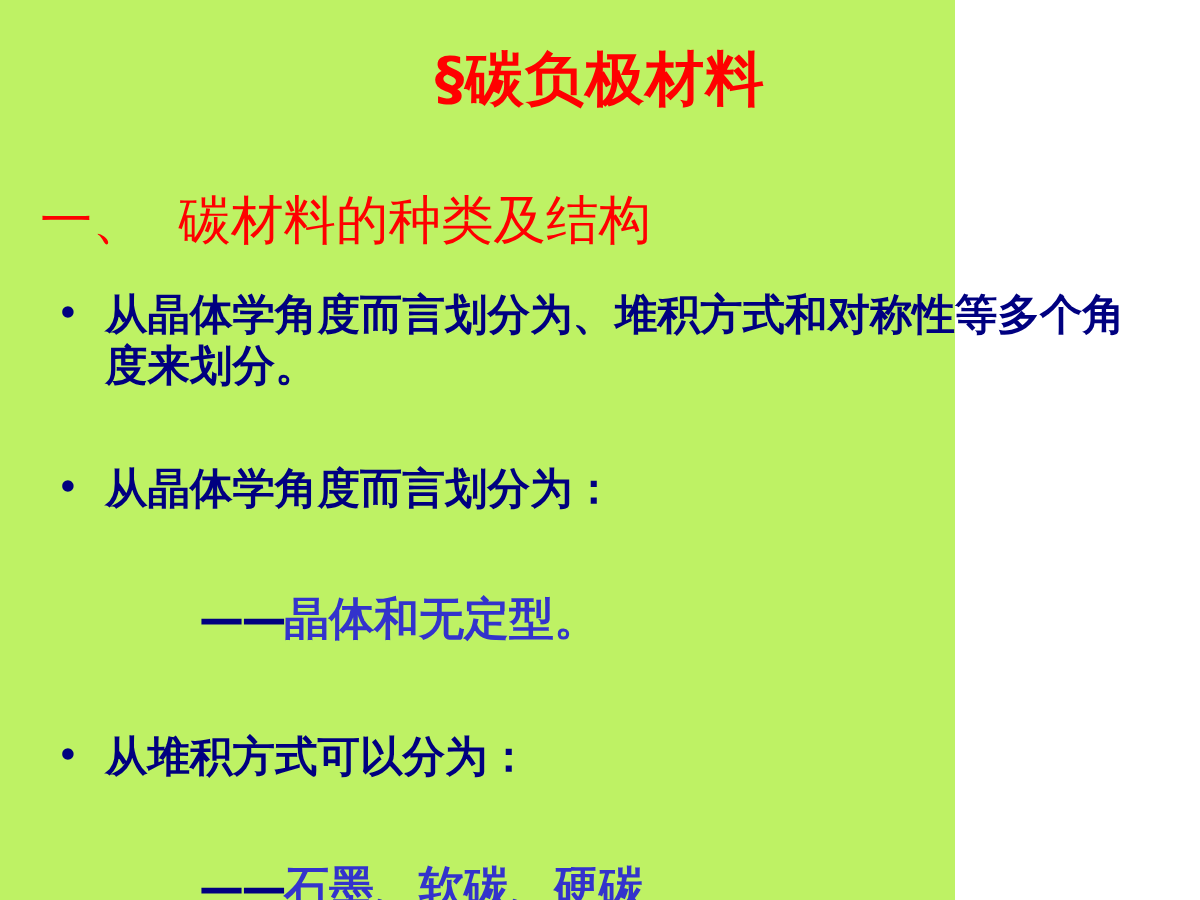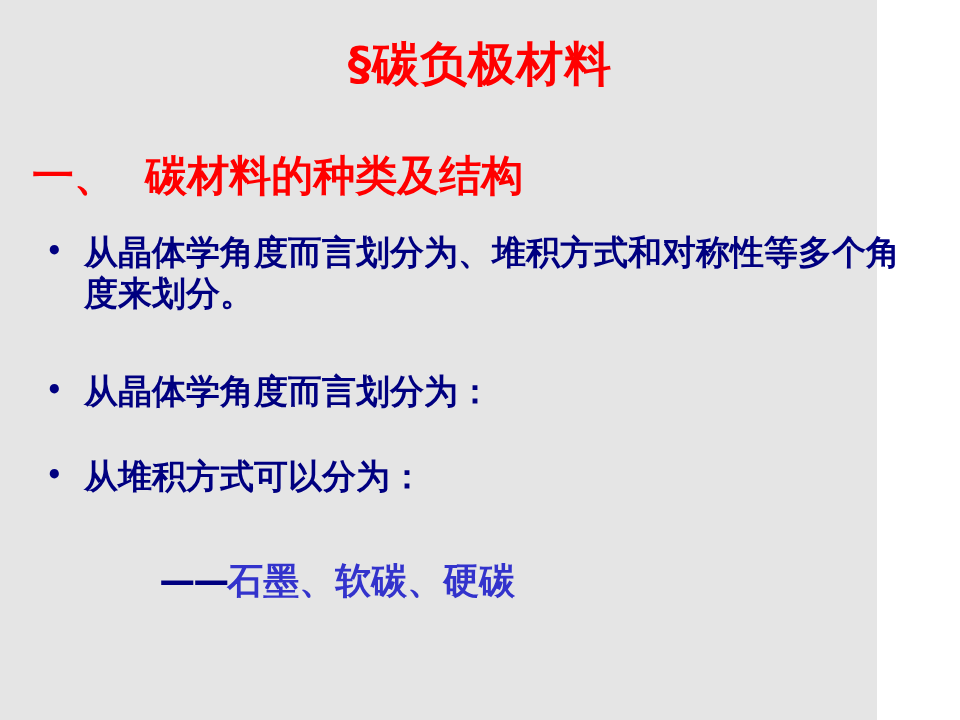--- a/index.html
+++ b/index.html
@@ -8,44 +8,44 @@
   }
   body {
     width: 960px;
     height: 720px;
     background: #ffffff;
     font-family: "DejaVu Sans", "Liberation Sans", sans-serif;
     overflow: hidden;
   }
   .slide {
     position: relative;
-    width: 877px;
+    width: 764px;
     height: 720px;
     box-sizing: border-box;
-    background: #e5e5e5;
+    background: #bef264;
   }
   .slide-title {
     position: absolute;
     top: 38px;
     left: 0;
     width: 960px;
     text-align: center;
     color: #ff0000;
     font-size: 47px;
     font-weight: bold;
     letter-spacing: 1px;
     line-height: 1.1;
   }
   .section-heading {
     position: absolute;
     top: 152px;
     left: 32px;
     color: #ff0000;
     font-size: 42px;
-    font-weight: bold;
+    font-weight: normal;
     line-height: 1.15;
     white-space: pre;
     text-align: center;
   }
   .body-block {
     position: absolute;
     top: 232px;
     left: 46px;
     width: 880px;
   }
@@ -106,20 +106,23 @@
 
     <div class="gap-1"></div>
 
     <div class="bullet-row">
       <span class="bullet-mark">•</span>
       <span class="bullet-text">从晶体学角度而言划分为：</span>
     </div>
 
     <div class="gap-3"></div>
 
+    <div class="dash-line">
+      <span class="dash-lead">——</span><span class="dash-body">晶体和无定型。</span>
+    </div>
 
     <div class="gap-2"></div>
 
     <div class="bullet-row">
       <span class="bullet-mark">•</span>
       <span class="bullet-text">从堆积方式可以分为：</span>
     </div>
 
     <div class="gap-3"></div>
 

